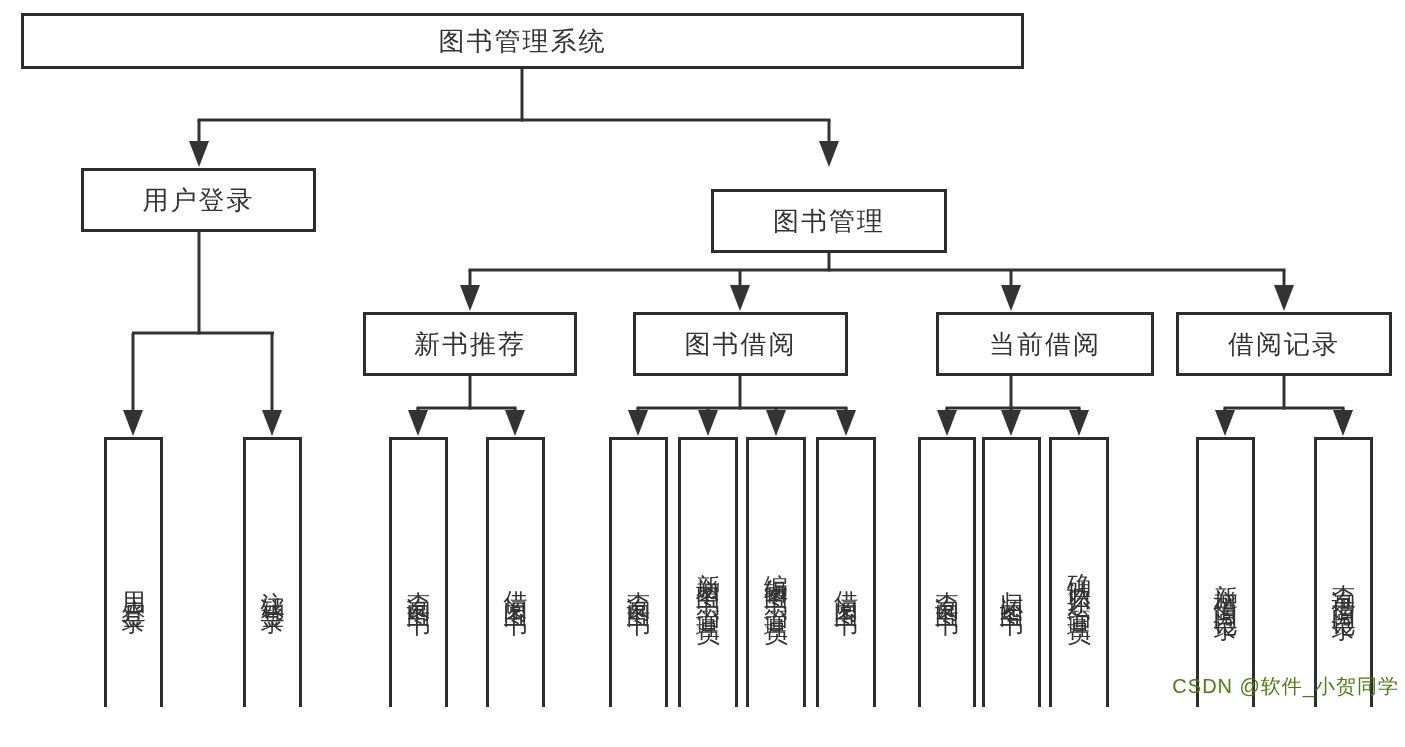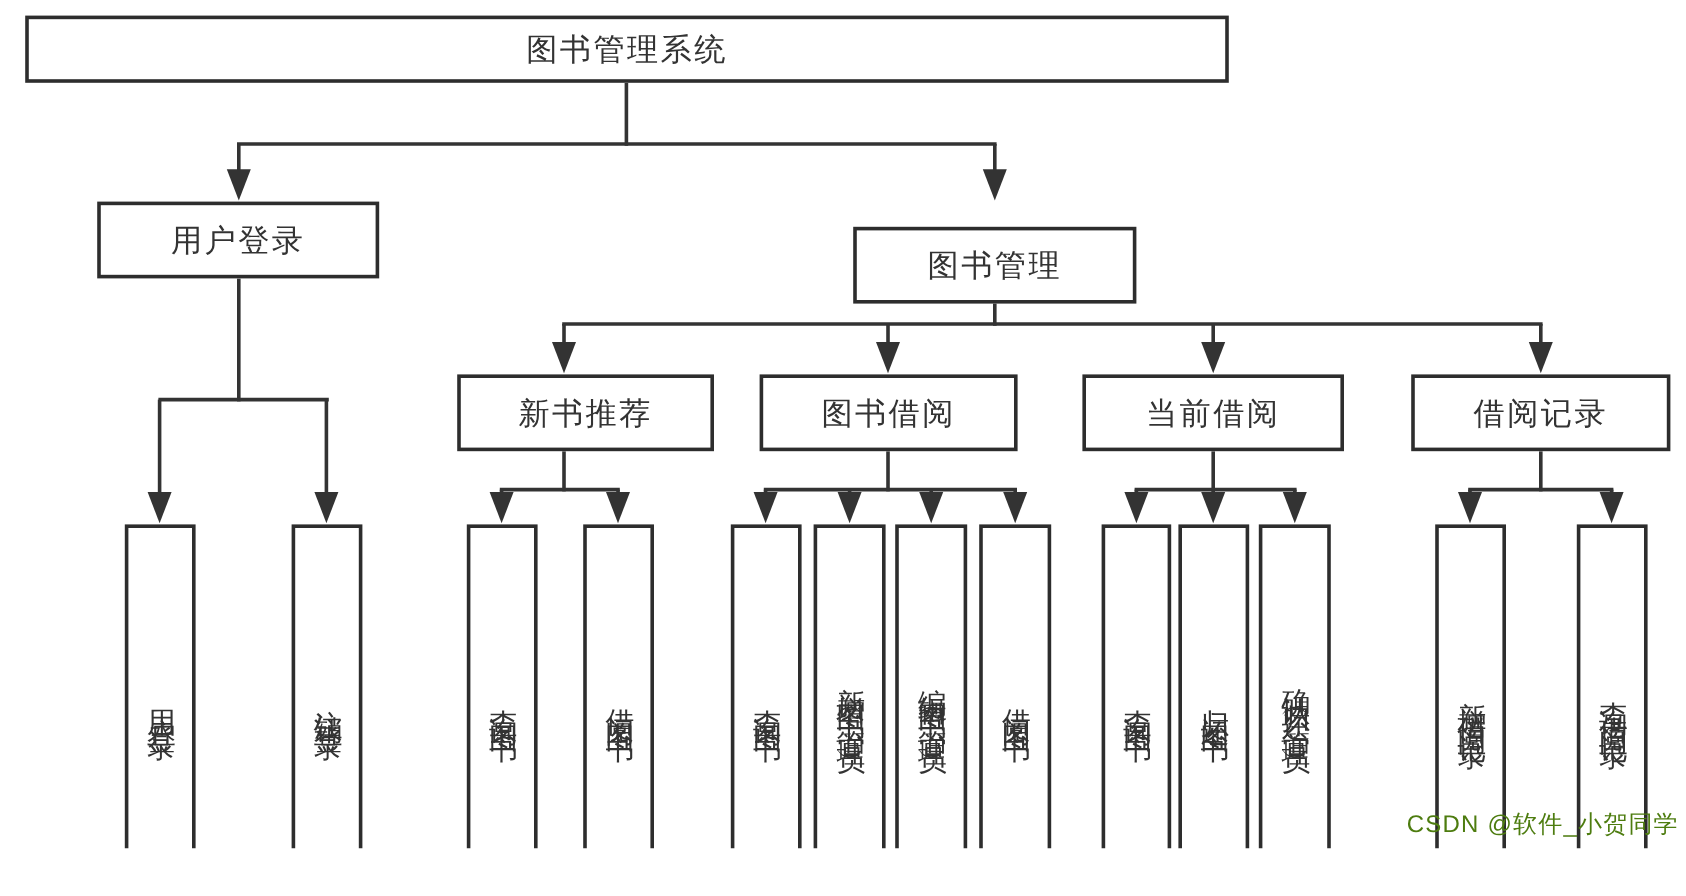--- a/index.html
+++ b/index.html
@@ -139,27 +139,27 @@
     <span>图书管理系统</span>
   </div>
 
   <div class="hbox" style="left:81px; top:168px; width:235px; height:64px;">
     <span>用户登录</span>
   </div>
   <div class="hbox" style="left:711px; top:168px; width:236px; height:64px;margin-top:21px;">
     <span>图书管理</span>
   </div>
 
-  <div class="hbox" style="left:363px; top:312px; width:214px; height:64px;margin-left:18px;">
+  <div class="hbox" style="left:363px; top:312px; width:214px; height:64px;">
     <span>新书推荐</span>
   </div>
   <div class="hbox" style="left:633px; top:312px; width:215px; height:64px;">
     <span>图书借阅</span>
   </div>
-  <div class="hbox" style="left:902px; top:312px; width:218px; height:64px;">
+  <div class="hbox" style="left:936px; top:312px; width:218px; height:64px;">
     <span>当前借阅</span>
   </div>
   <div class="hbox" style="left:1176px; top:312px; width:216px; height:64px;justify-content:center;">
     <span>借阅记录</span>
   </div>
 
   <div class="vbox" style="left:104px; width:59px;">
     <span class="vtext">用户登录</span>
   </div>
   <div class="vbox" style="left:243px; width:59px;">

